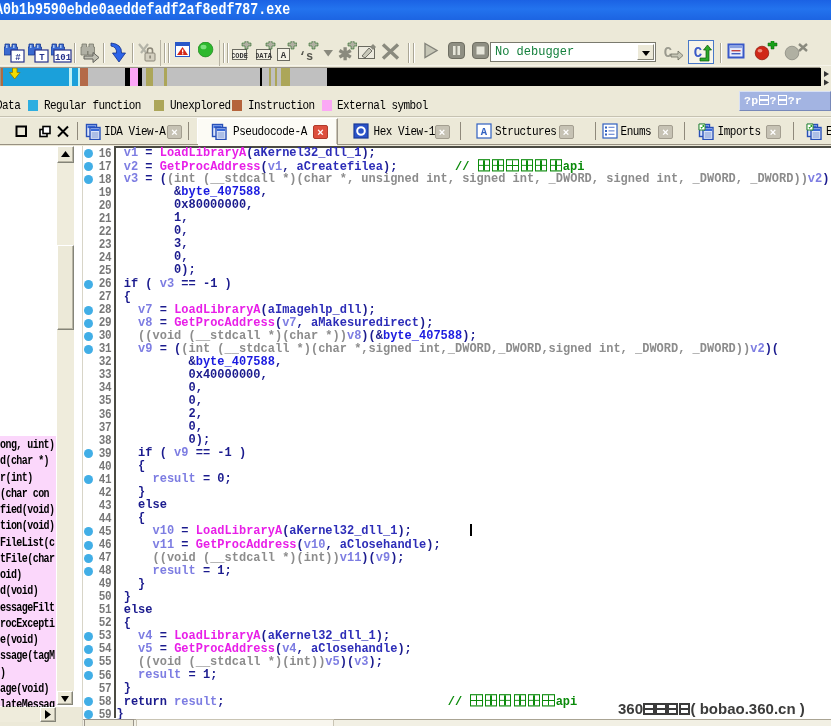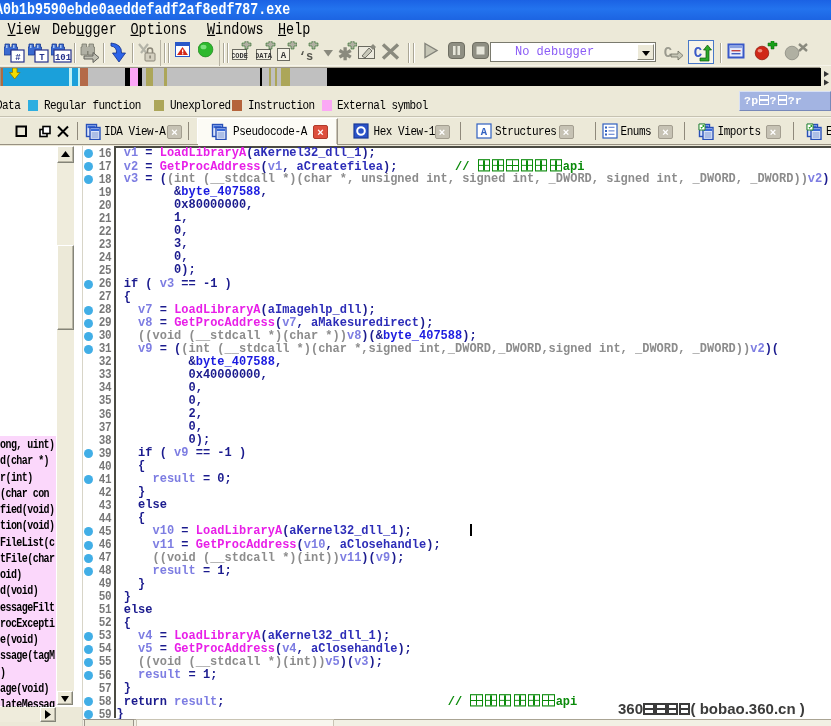--- a/index.html
+++ b/index.html
@@ -60,27 +60,20 @@
 
 #wm{position:absolute;left:618px;top:554px;width:235px;height:22px;color:#3b3b3b;font:bold 15px "Liberation Sans",sans-serif;text-shadow:1px 1px 0 #fdfdfb;white-space:nowrap}
 .cjw{display:inline-block;width:11.5px;height:12.5px;border:2px solid #3b3b3b;margin:0 0.2px;vertical-align:-1px;box-shadow:1px 1px 0 #fdfdfb;background:linear-gradient(to bottom,transparent 42%,#3b3b3b 42%,#3b3b3b 58%,transparent 58%)}
 .cjt{display:inline-block;width:9.5px;height:10px;border:1.5px solid #fff;margin:0 .8px;vertical-align:-1px;background:linear-gradient(to bottom,transparent 40%,#fff 40%,#fff 60%,transparent 60%)}
 
 #bstrip{position:absolute;left:83px;top:572.5px;width:748px;height:7.5px;background:#f2f0e4;border-top:1px solid #aaa494}
 </style></head>
 <body>
 <div id="s">
 <div class="ab" id="title"><span>A0b1b9590ebde0aeddefadf2af8edf787.exe</span></div>
-<div class="ab" id="menu">
-<span class="mi" style="left:7.5px"><u>V</u>iew</span>
-<span class="mi" style="left:52px">Deb<u>u</u>gger</span>
-<span class="mi" style="left:130.5px"><u>O</u>ptions</span>
-<span class="mi" style="left:207px"><u>W</u>indows</span>
-<span class="mi" style="left:278px"><u>H</u>elp</span>
-</div>
 <div class="ab" id="tools">
 <svg class="ab" style="left:4.0px;top:1px" width="26" height="24">
         <path d="M1 3 h4.5 v3 h1 v8 h-6.5 v-8 h1 z" fill="#3a6ad0" stroke="#1a3a90" stroke-width="0.8"></path>
         <rect x="2" y="4" width="1.5" height="3" fill="#a8c4f0"></rect>
         <path d="M8 3 h4.5 v3 h1 v8 h-6.5 v-8 h1 z" fill="#3a6ad0" stroke="#1a3a90" stroke-width="0.8"></path>
         <rect x="9" y="4" width="1.5" height="3" fill="#a8c4f0"></rect>
         <rect x="6" y="6" width="3" height="4" fill="#3a6ad0"></rect>
         <rect x="7" y="9" width="13" height="12" fill="#fff" stroke="#26328c" stroke-width="1.2"></rect>
         <text x="14" y="18.5" font-family="Liberation Mono" font-size="9" font-weight="bold" fill="#26328c" text-anchor="middle">#</text>
       </svg>
@@ -179,21 +172,21 @@
 <svg class="ab" style="left:448px;top:2px" width="19" height="18">
         <rect x="0.5" y="0.5" width="16" height="16" rx="3.5" fill="#8f8f83" stroke="#6e6e62"></rect>
         <rect x="5" y="4" width="2.6" height="9" fill="#e6e6da"></rect>
         <rect x="9.4" y="4" width="2.6" height="9" fill="#e6e6da"></rect>
       </svg>
 <svg class="ab" style="left:472px;top:2px" width="19" height="18">
         <rect x="0.5" y="0.5" width="16" height="16" rx="3.5" fill="#8f8f83" stroke="#6e6e62"></rect>
         <rect x="4.5" y="4.5" width="8" height="8" fill="#e6e6da"></rect>
       </svg>
 <div class="ab" style="left:490px;top:2px;width:166px;height:20px;background:#fff;border:1px solid #7a7a6e">
-        <span style="position:absolute;left:24px;top:2px;font:12px 'Liberation Mono',monospace;color:#8b5cf6;white-space:pre">No debugger</span>
+        <span style="position:absolute;left:4px;top:2px;font:12px 'Liberation Mono',monospace;color:#15803d;white-space:pre">No debugger</span>
         <span style="position:absolute;right:1px;top:1px;width:17px;height:16px;background:#ece9d8;border:1px solid #fff;border-right-color:#848478;border-bottom-color:#848478">
           <i style="position:absolute;left:4px;top:6px;width:0;height:0;border:4px solid transparent;border-top:5px solid #000"></i>
         </span>
       </div>
 <svg class="ab" style="left:661px;top:2px" width="25" height="21">
         <text x="7" y="15" font-family="Liberation Mono" font-size="14" font-weight="bold" fill="#9a9a8e" text-anchor="middle">C</text>
         <path d="M10 12 L17 12 L17 9 L22 13.5 L17 18 L17 15 L10 15 Z" fill="#c6c6b6" stroke="#6e6e62" stroke-width="0.8"></path>
       </svg>
 <div class="ab" style="left:688px;top:0px;width:26px;height:24px;background:#f6f4ea;border:1px solid #4878c8"></div>
 <svg class="ab" style="left:690px;top:1px" width="23" height="22">

